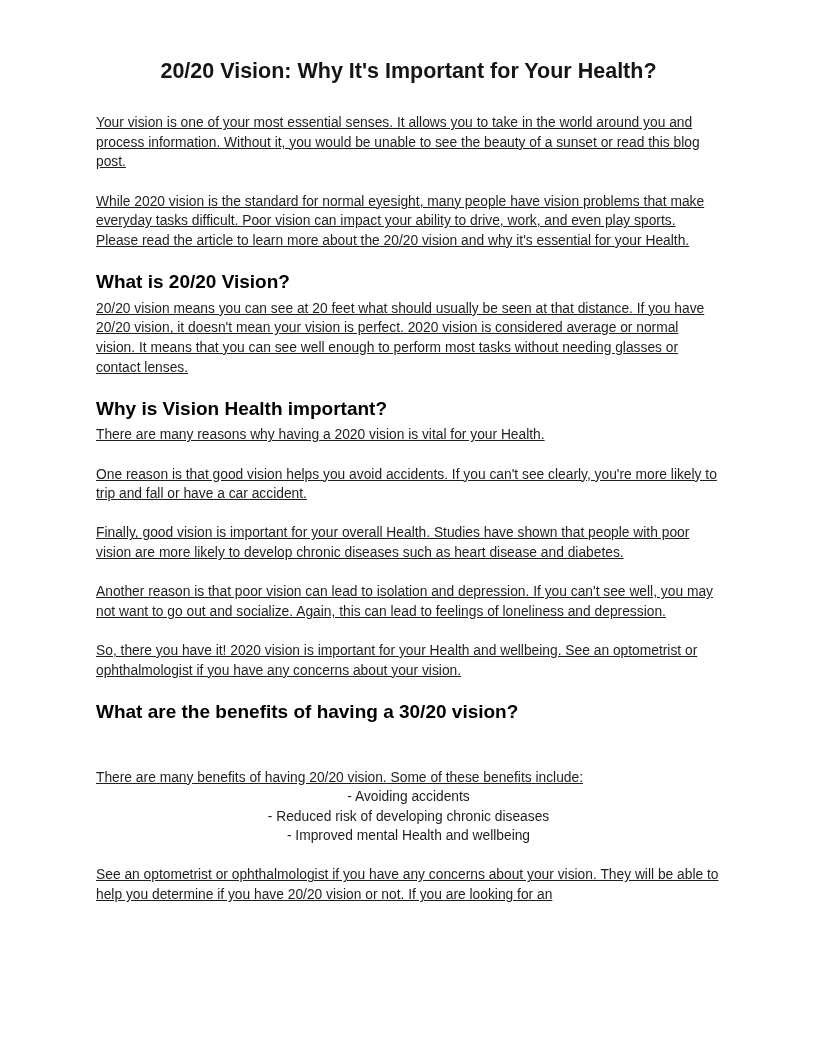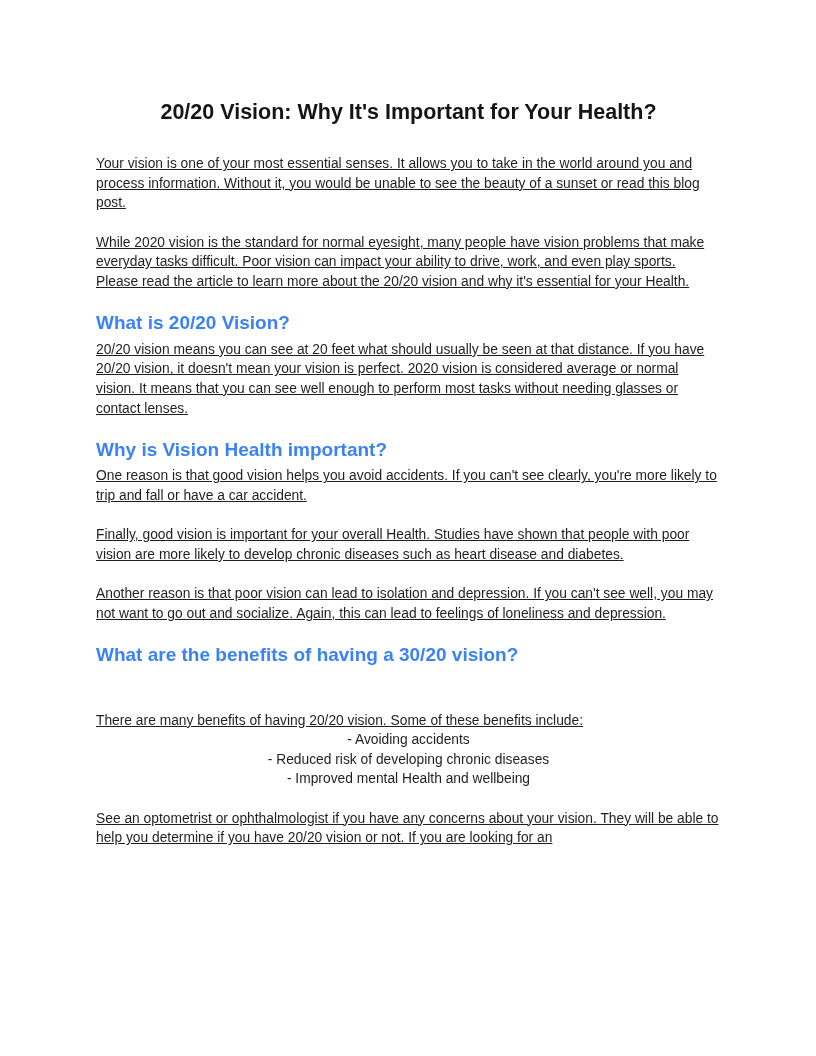--- a/index.html
+++ b/index.html
@@ -6,39 +6,39 @@
     margin: 0;
     padding: 0;
     background: #ffffff;
   }
   .page {
     position: relative;
     width: 816px;
     height: 1056px;
     background: #ffffff;
     box-sizing: border-box;
-    padding: 99px 95px 0 96px;
+    padding: 58px 95px 0 96px;
     font-family: "Liberation Sans", sans-serif;
     color: #1f1f1f;
     overflow: hidden;
     border-radius: 11px;
   }
   .doc-title {
     font-size: 21.5px;
     font-weight: 700;
     line-height: 1.22;
     text-align: center;
     color: #151515;
     margin: 0 0 29px 0;
   }
   .heading {
     font-size: 19px;
     font-weight: 700;
     line-height: 1.25;
-    color: #3b82f6;
+    color: #000000;
     margin: 0 0 5px 0;
   }
   .para {
     font-size: 13.8px;
     line-height: 19.6px;
     margin: 0 0 19.6px 0;
     text-decoration: underline;
   }
   .para.no-gap {
     margin-bottom: 0;
@@ -64,27 +64,29 @@
   <p class="para">Your vision is one of your most essential senses. It allows you to take in the world around you and process information. Without it, you would be unable to see the beauty of a sunset or read this blog post.</p>
 
   <p class="para">While 2020 vision is the standard for normal eyesight, many people have vision problems that make everyday tasks difficult. Poor vision can impact your ability to drive, work, and even play sports. Please read the article to learn more about the 20/20 vision and why it's essential for your Health.</p>
 
   <h2 class="heading">What is 20/20 Vision?</h2>
 
   <p class="para">20/20 vision means you can see at 20 feet what should usually be seen at that distance. If you have 20/20 vision, it doesn't mean your vision is perfect. 2020 vision is considered average or normal vision. It means that you can see well enough to perform most tasks without needing glasses or contact lenses.</p>
 
   <h2 class="heading">Why is Vision Health important?</h2>
 
+  <p class="para">There are many reasons why having a 2020 vision is vital for your Health.</p>
 
   <p class="para">One reason is that good vision helps you avoid accidents. If you can't see clearly, you're more likely to trip and fall or have a car accident.</p>
 
   <p class="para">Finally, good vision is important for your overall Health. Studies have shown that people with poor vision are more likely to develop chronic diseases such as heart disease and diabetes.</p>
 
   <p class="para">Another reason is that poor vision can lead to isolation and depression. If you can't see well, you may not want to go out and socialize. Again, this can lead to feelings of loneliness and depression.</p>
 
+  <p class="para">So, there you have it! 2020 vision is important for your Health and wellbeing. See an optometrist or ophthalmologist if you have any concerns about your vision.</p>
 
   <h2 class="heading">What are the benefits of having a 30/20 vision?</h2>
 
   <p class="para no-gap">There are many benefits of having 20/20 vision. Some of these benefits include:</p>
 
   <div class="list-block">
     <div class="list-line">- Avoiding accidents</div>
     <div class="list-line">- Reduced risk of developing chronic diseases</div>
     <div class="list-line">- Improved mental Health and wellbeing</div>
   </div>

